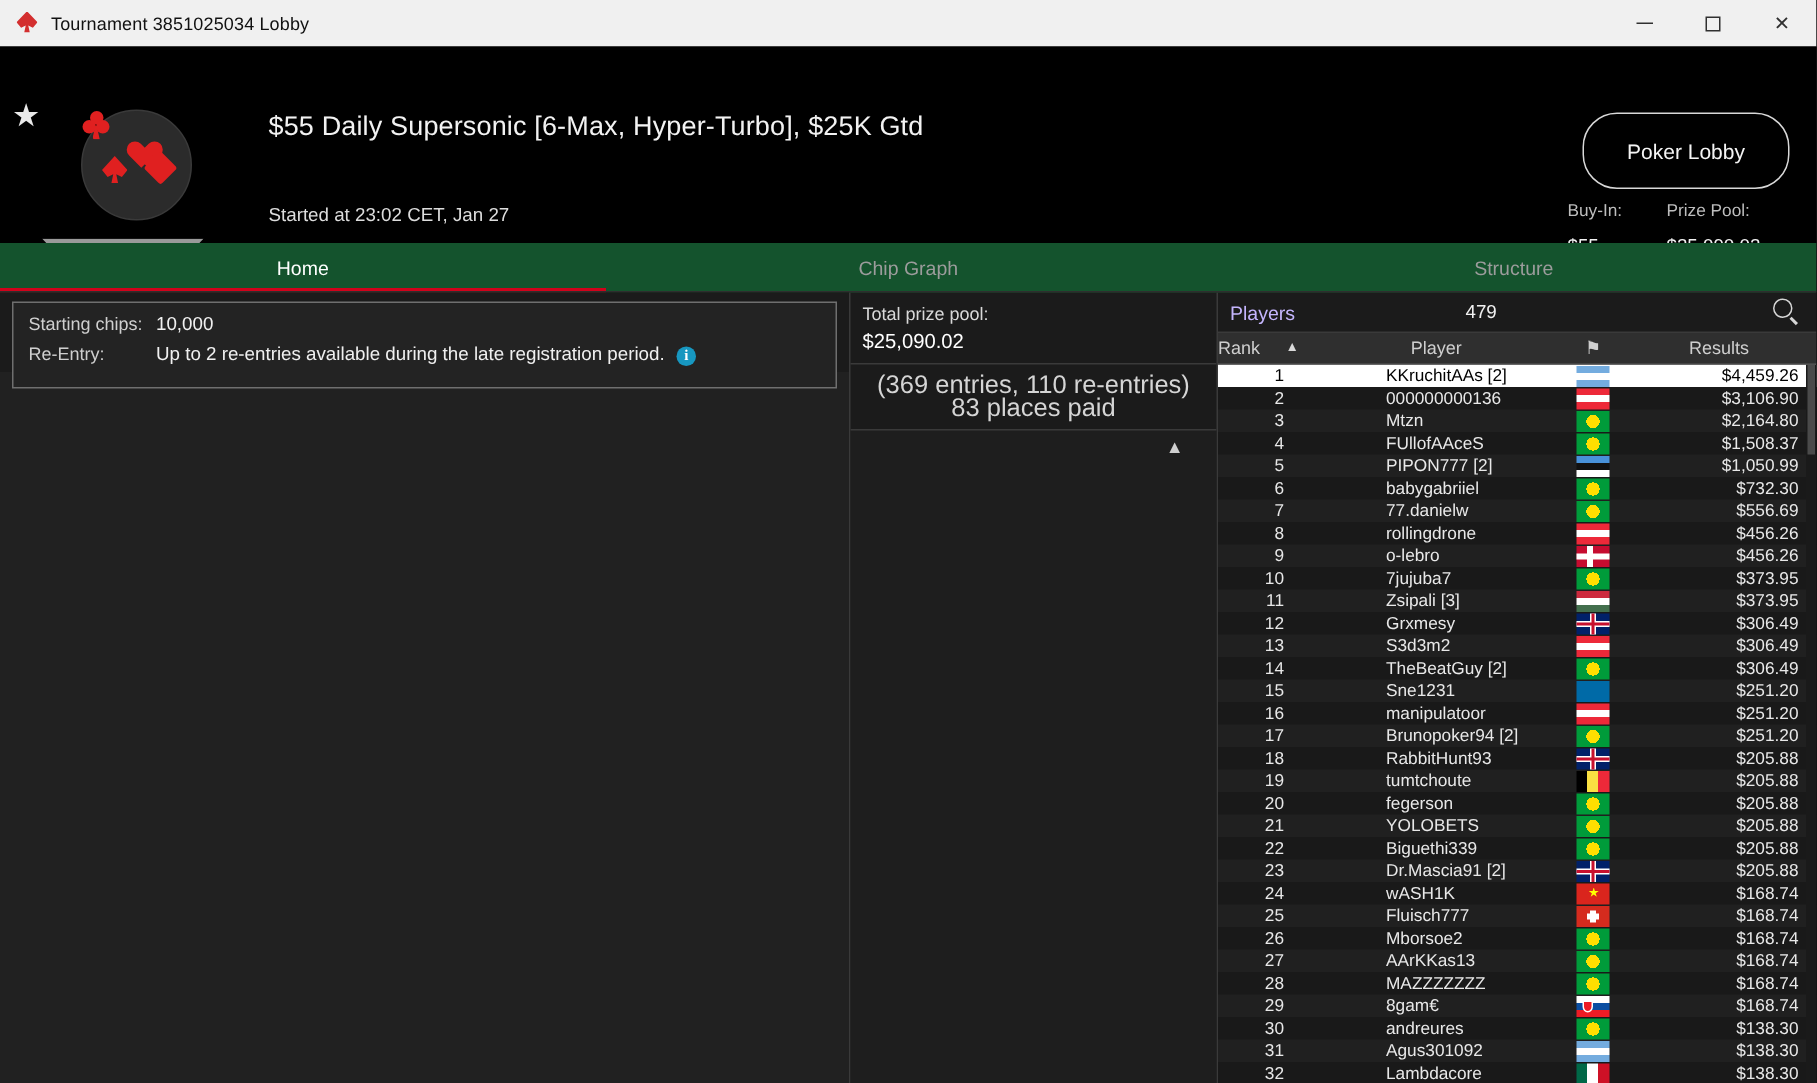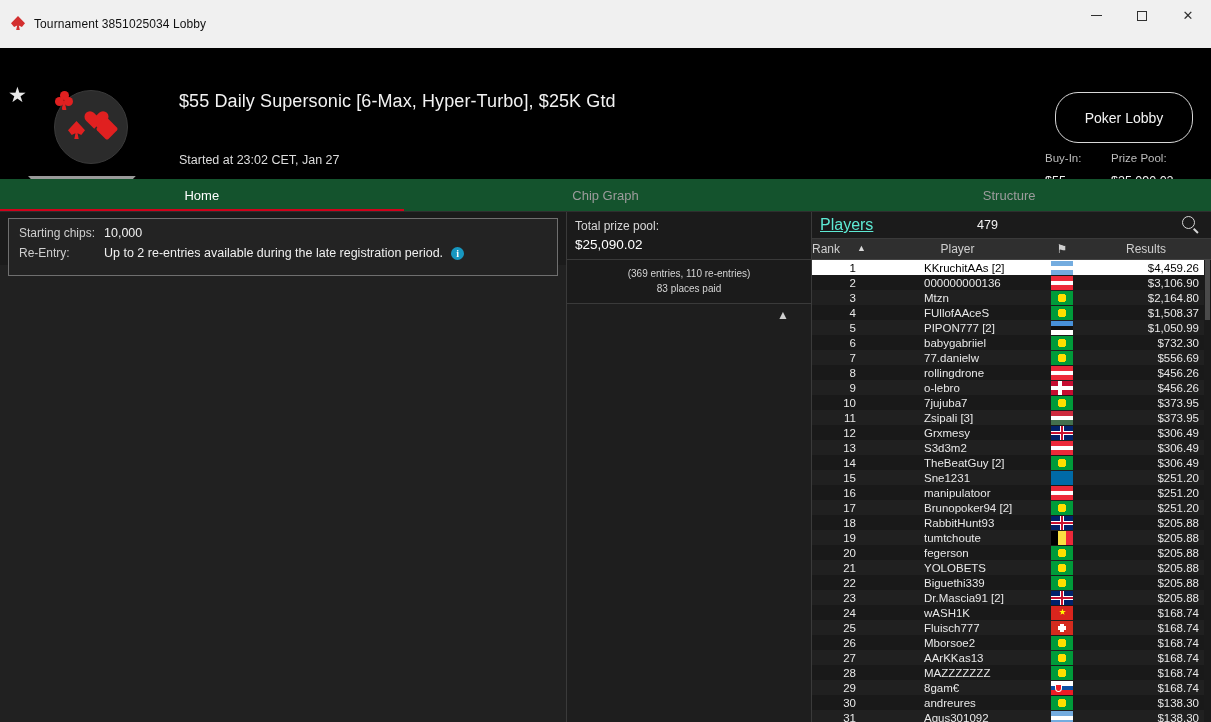--- a/index.html
+++ b/index.html
@@ -4,21 +4,21 @@
 <style>
   * { box-sizing: border-box; margin:0; padding:0; }
   html,body { width:1211px; height:722px; overflow:hidden; }
   body {
     font-family: "Liberation Sans", sans-serif;
     background:#0a0a0a; color:#e8e8e8;
     font-size:12px; -webkit-font-smoothing:antialiased;
   }
   
   .titlebar{
-    height:48px; background:#f0f0f0; color:#1a1a1a;
+    height:31px; background:#f0f0f0; color:#1a1a1a;
     display:flex; align-items:center; position:relative;
   }
   .tb-icon{ width:18px;height:18px;margin:0 7px 0 9px; position:relative; }
   .tb-icon .spade{
     position:absolute; left:2px; top:1px; width:14px;height:14px;
     background:#d32f2f;
     clip-path: polygon(50% 0%, 100% 52%, 78% 78%, 56% 68%, 63% 100%, 37% 100%, 44% 68%, 22% 78%, 0% 52%);
   }
   .tb-title{ font-size:12px; color:#111; letter-spacing:.1px;}
   .tb-controls{ position:absolute; right:0; top:0; height:31px; display:flex; }
@@ -117,32 +117,32 @@
     text-align:center; line-height:13px; margin-left:8px; vertical-align:-1px;
     font-family:"Liberation Serif", serif;
   }
   .left-empty{ position:absolute; left:0; right:0; top:53px; bottom:0; background:#212121;}
 
   
   .mid{ width:245px; background:#1b1b1b; border-left:1px solid #3a3a3a; display:flex; flex-direction:column;}
   .pp-head{ padding:7px 0 7px 8px; border-bottom:1px solid #3a3a3a;}
   .pp-head .l{font-size:12px;color:#d8d8d8;}
   .pp-head .v{font-size:13.5px;color:#fff;margin-top:4px;}
-  .pp-sub{ text-align:center; padding:6px 0 7px; font-size:10px;color:#d5d5d5;line-height:15px;}
+  .pp-sub{ text-align:center; padding:6px 0 7px; font-size:17px;color:#d5d5d5;line-height:15px;}
   .pz-list{ flex:1; overflow:hidden;}
   .pz-foot{ height:calc(100% - 0px); background:#1e1e1e; border-top:1px solid #3a3a3a; position:relative;}
   .chev{ position:absolute; right:22px; top:4px; color:#cfcfcf; font-size:12px;}
 
   
   .right{ flex:1; background:#1b1b1b; border-left:1px solid #3a3a3a; display:flex;flex-direction:column;}
   .pl-head{
     height:27px; display:flex;align-items:center; padding:0 8px;
     border-bottom:1px solid #3a3a3a; position:relative;
   }
-  .pl-head .t{font-size:16px;color:#5eead4;text-decoration:underline;}
+  .pl-head .t{font-size:13px;color:#c4b5fd;}
   .srch{ position:absolute; right:10px; top:4px; width:19px;height:19px;}
   .srch .cir{width:13px;height:13px;border:1.4px solid #d6d6d6;border-radius:50%;position:absolute;top:0;left:0;}
   .srch .hand{width:6px;height:1.5px;background:#d6d6d6;position:absolute;top:14px;left:11px;transform:rotate(45deg);}
   .cols{
     height:21px; background:#2f2f2f; display:flex; align-items:center;
     font-size:12px; color:#cfcfcf; border-bottom:1px solid #444;
   }
   .c-rank{width:60px;position:relative;}
   .c-sort{position:absolute;right:6px;top:1px;font-size:9px;color:#d9d9d9;}
   .c-player{flex:1;text-align:center;}

